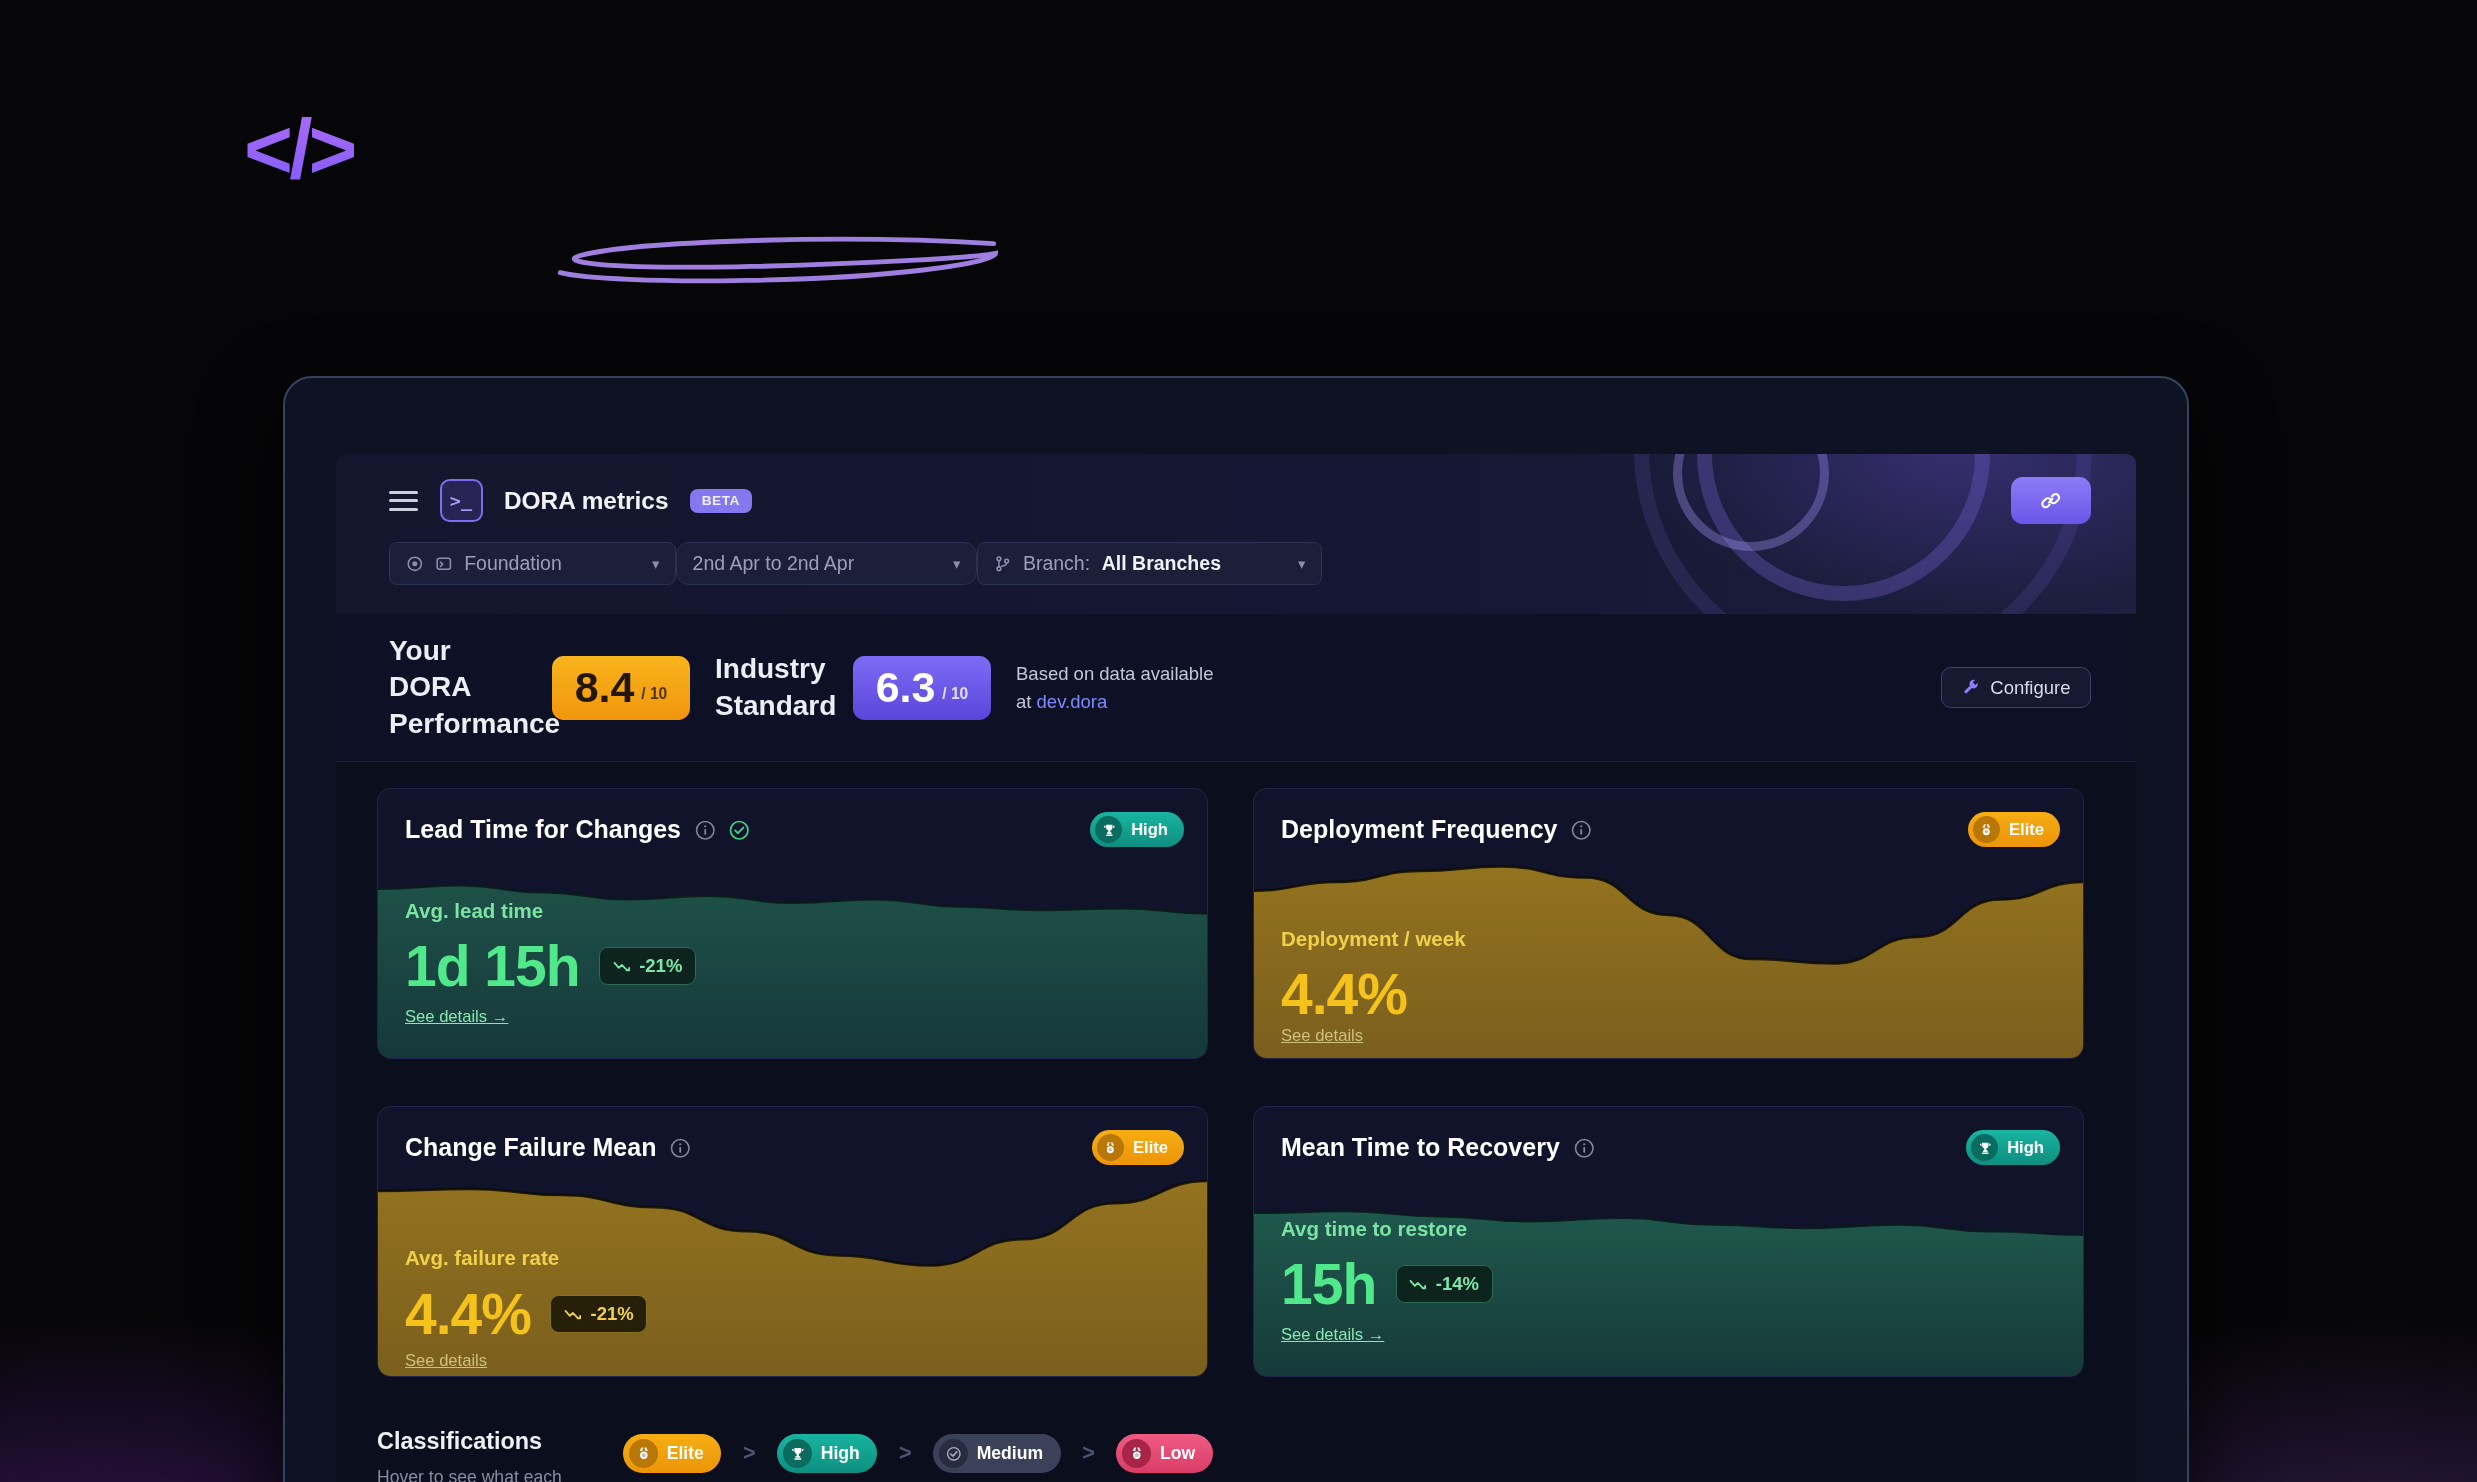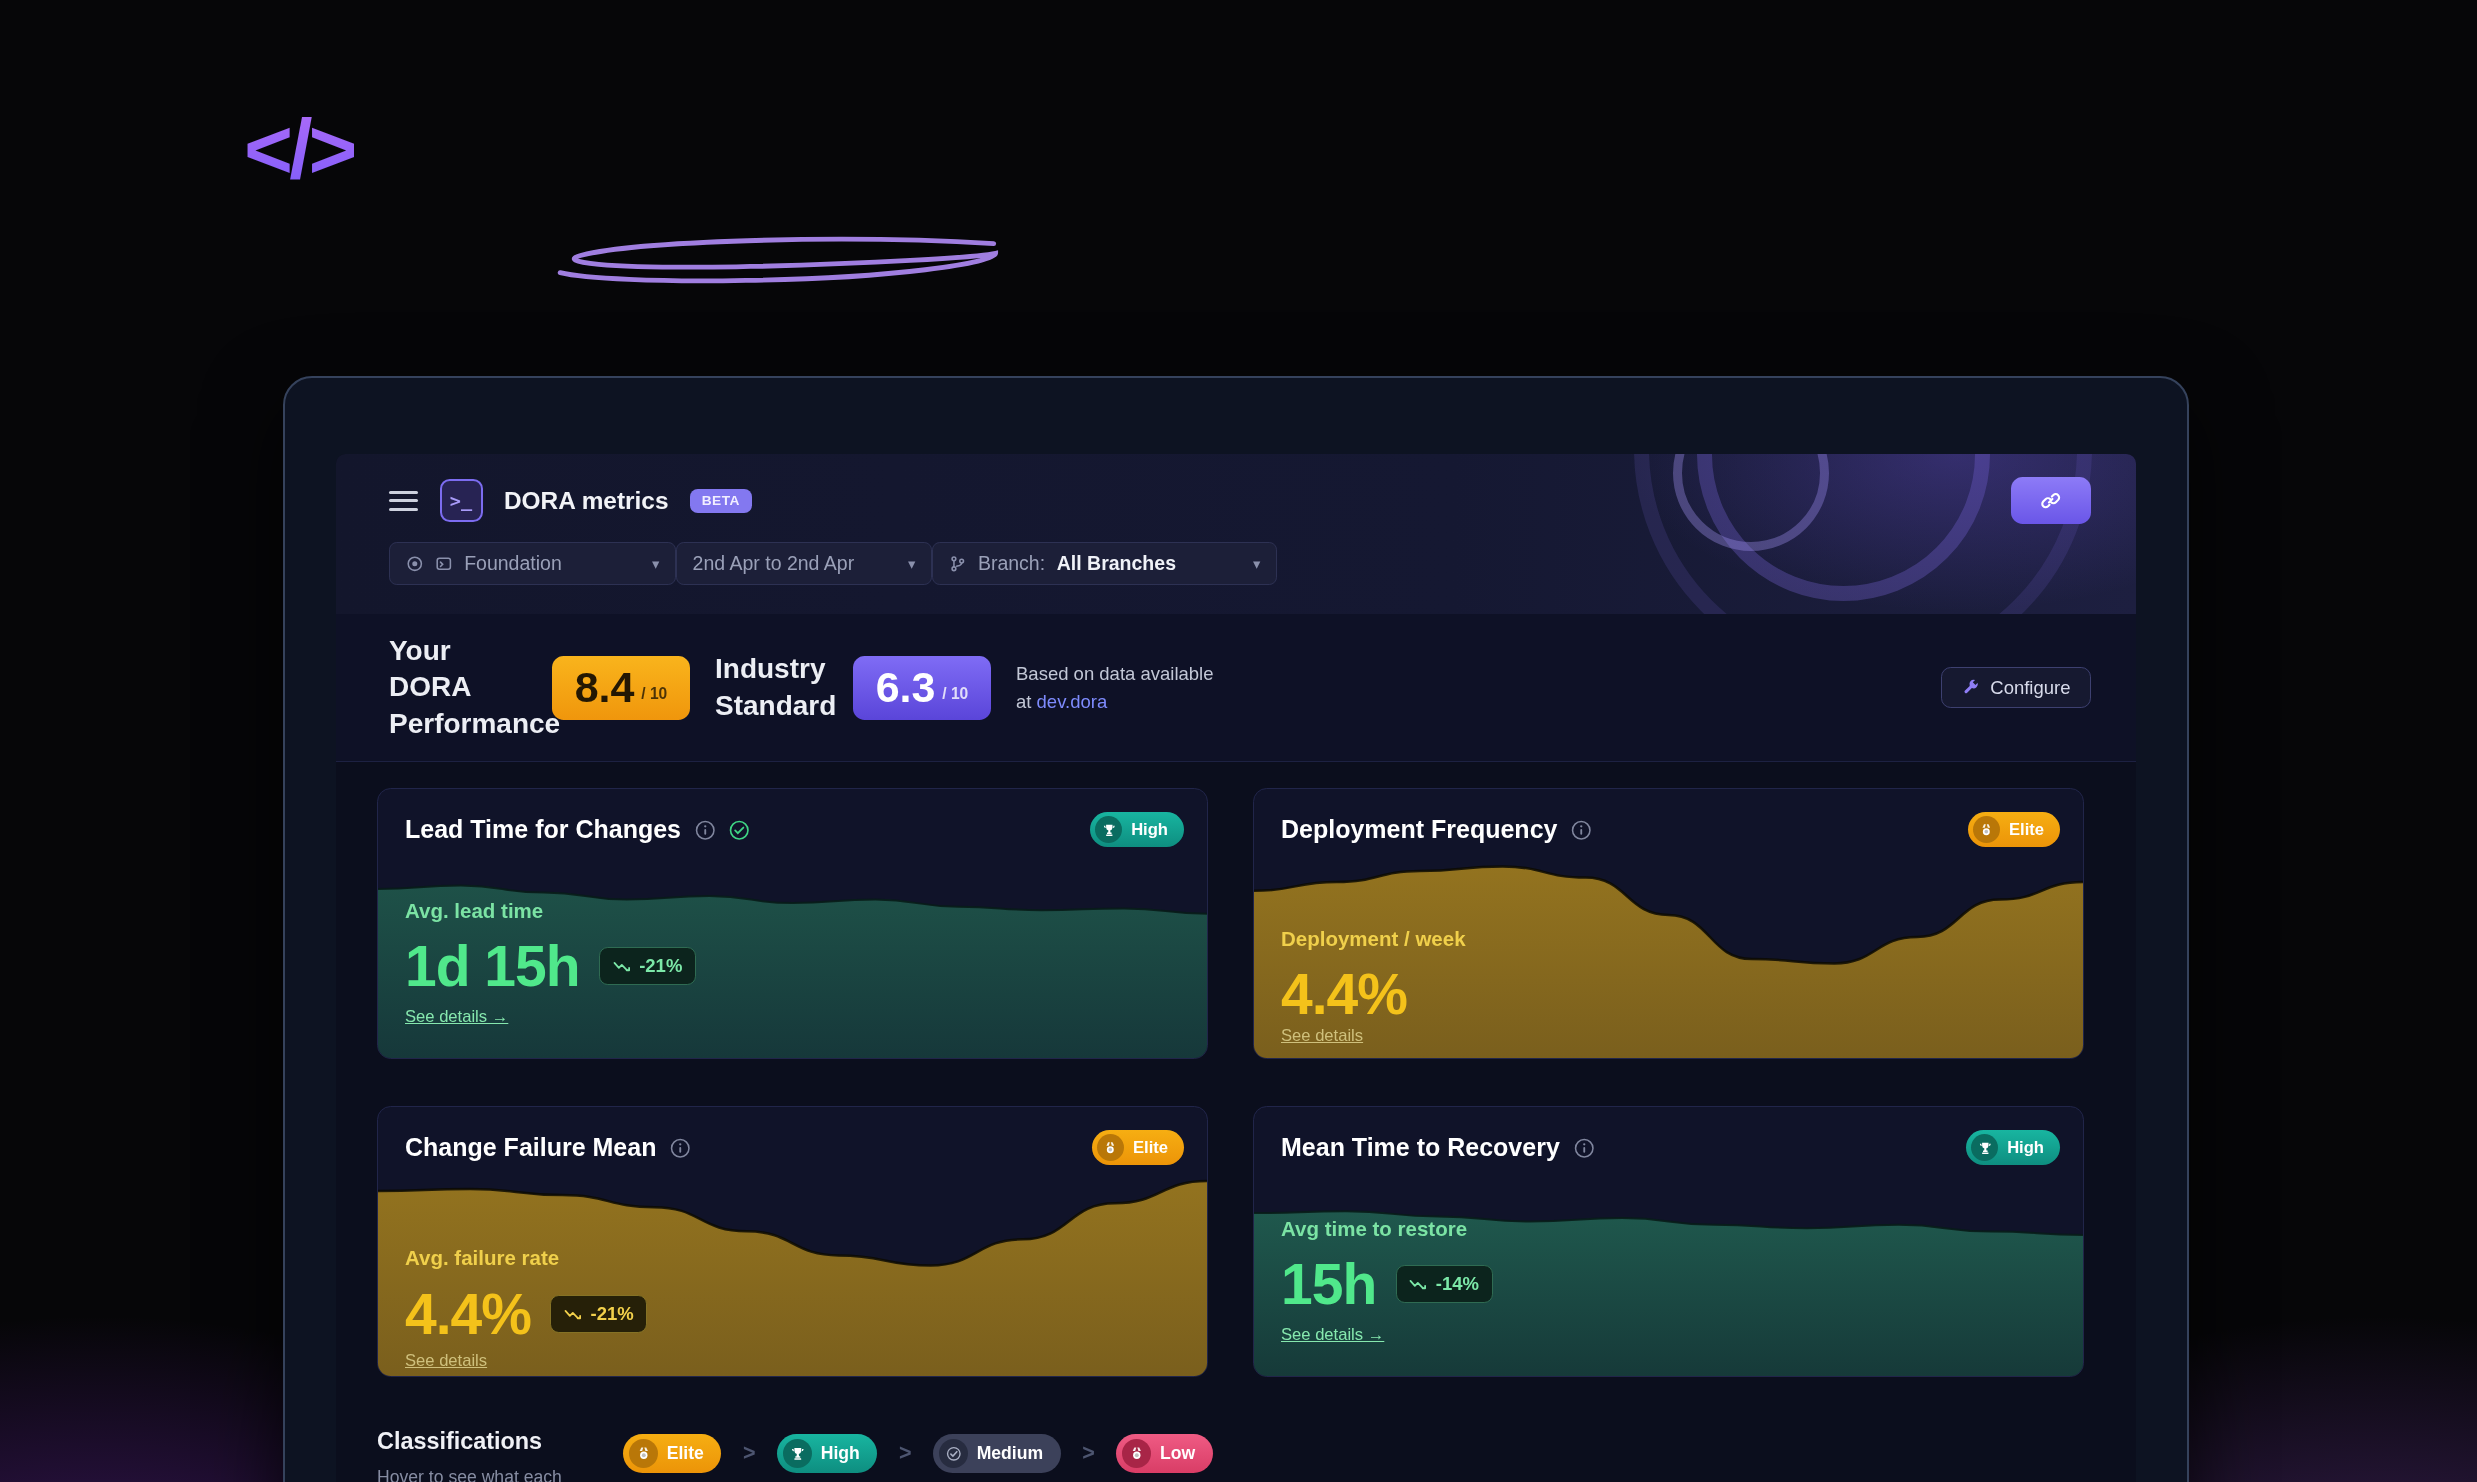--- a/index.html
+++ b/index.html
@@ -49,21 +49,21 @@
   .app-title { font-size:24.4px; font-weight:700; color:#f2f3f7; }
   .beta-badge { background:#8378f0; color:#f1eeff; font-size:13.7px; font-weight:700; letter-spacing:0.5px;
     padding:4.9px 11.7px; border-radius:7.8px; }
   .link-btn { margin-left:auto; width:80px; height:47px; border-radius:11.7px;
     background:linear-gradient(180deg,#8d7bf7,#6a56e8); display:flex; align-items:center; justify-content:center; cursor:pointer; }
 
   .hdr-row2 { position:relative; z-index:2; display:flex; padding:17.6px 0 0 53px; }
   .pill { height:43px; background:#1c1f38; border:1px solid #2d3153; border-radius:7.8px;
     display:flex; align-items:center; gap:11.7px; padding:0 15.6px; color:#9aa0b8; font-size:19.5px; cursor:pointer; }
   .pill .chev { margin-left:auto; color:#8a90ac; font-size:14.6px; }
-  .pill.p1 { width:287px; } .pill.p2 { width:256px; } .pill.p3 { width:345px; }
+  .pill.p1 { width:287px; } .pill.p2 { width:301px;border-radius:13px; } .pill.p3 { width:345px; }
   .pill .b-label { color:#9aa0b8; } .pill .b-value { color:#f0f2f8; font-weight:700; }
 
   
   .perf { display:flex; align-items:center; gap:25px; height:148px;
     padding:0 45px 0 53px; background:#0e1126; border-bottom:1px solid #1d2142; }
   .perf-label { width:138px; font-size:28px; font-weight:700; color:#eceef4; line-height:1.3; }
   .score-badge { width:138px; height:64px; border-radius:11.7px; display:flex; align-items:center; justify-content:center; }
   .score-badge.amber { background:linear-gradient(180deg,#f9b41c,#f0960c); color:#231703;text-align:center; }
   .score-badge.purple { background:linear-gradient(180deg,#7f6cf5,#5a45d9); color:#ffffff; }
   .score-num { font-size:43px; font-weight:800; }

